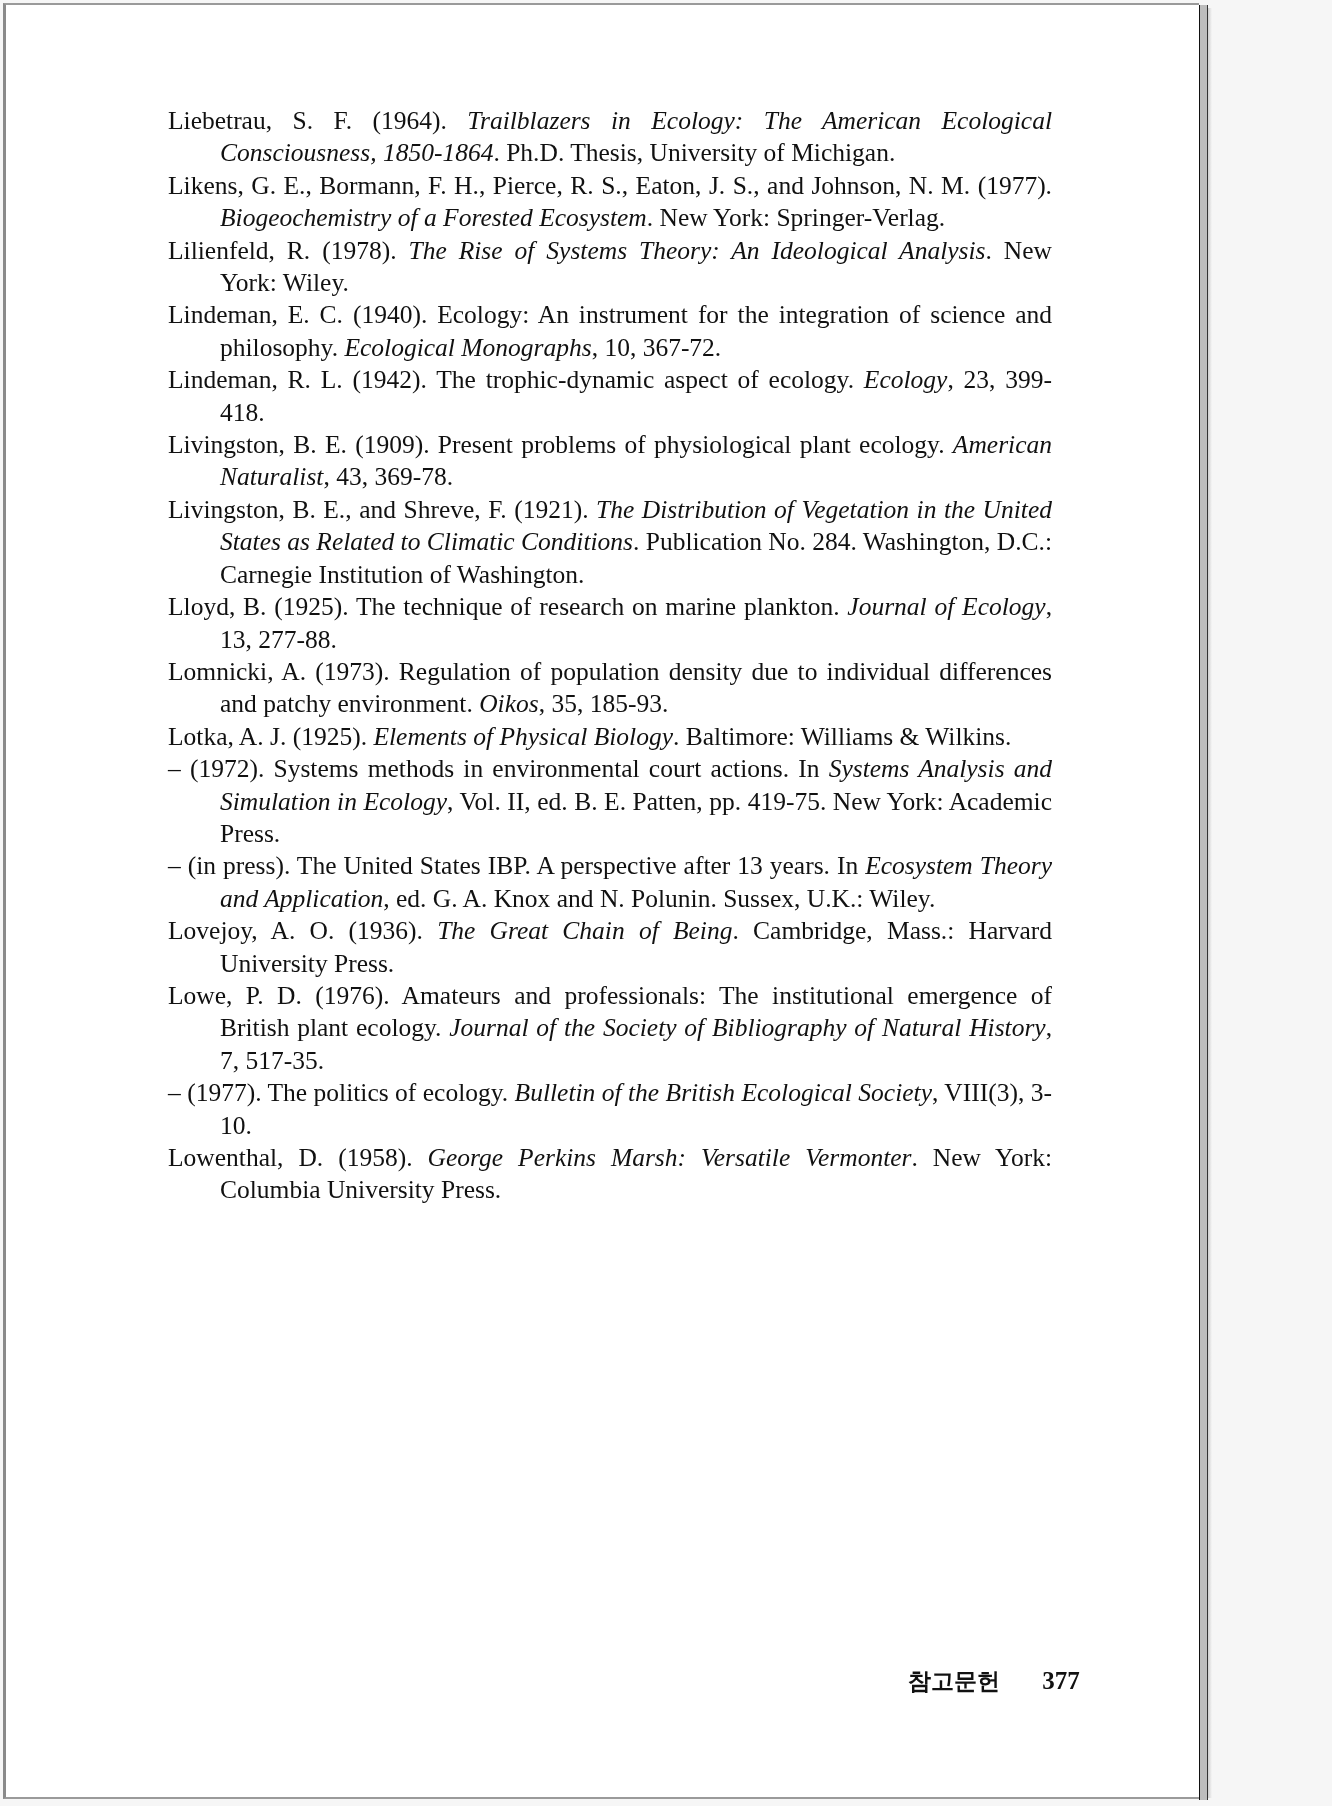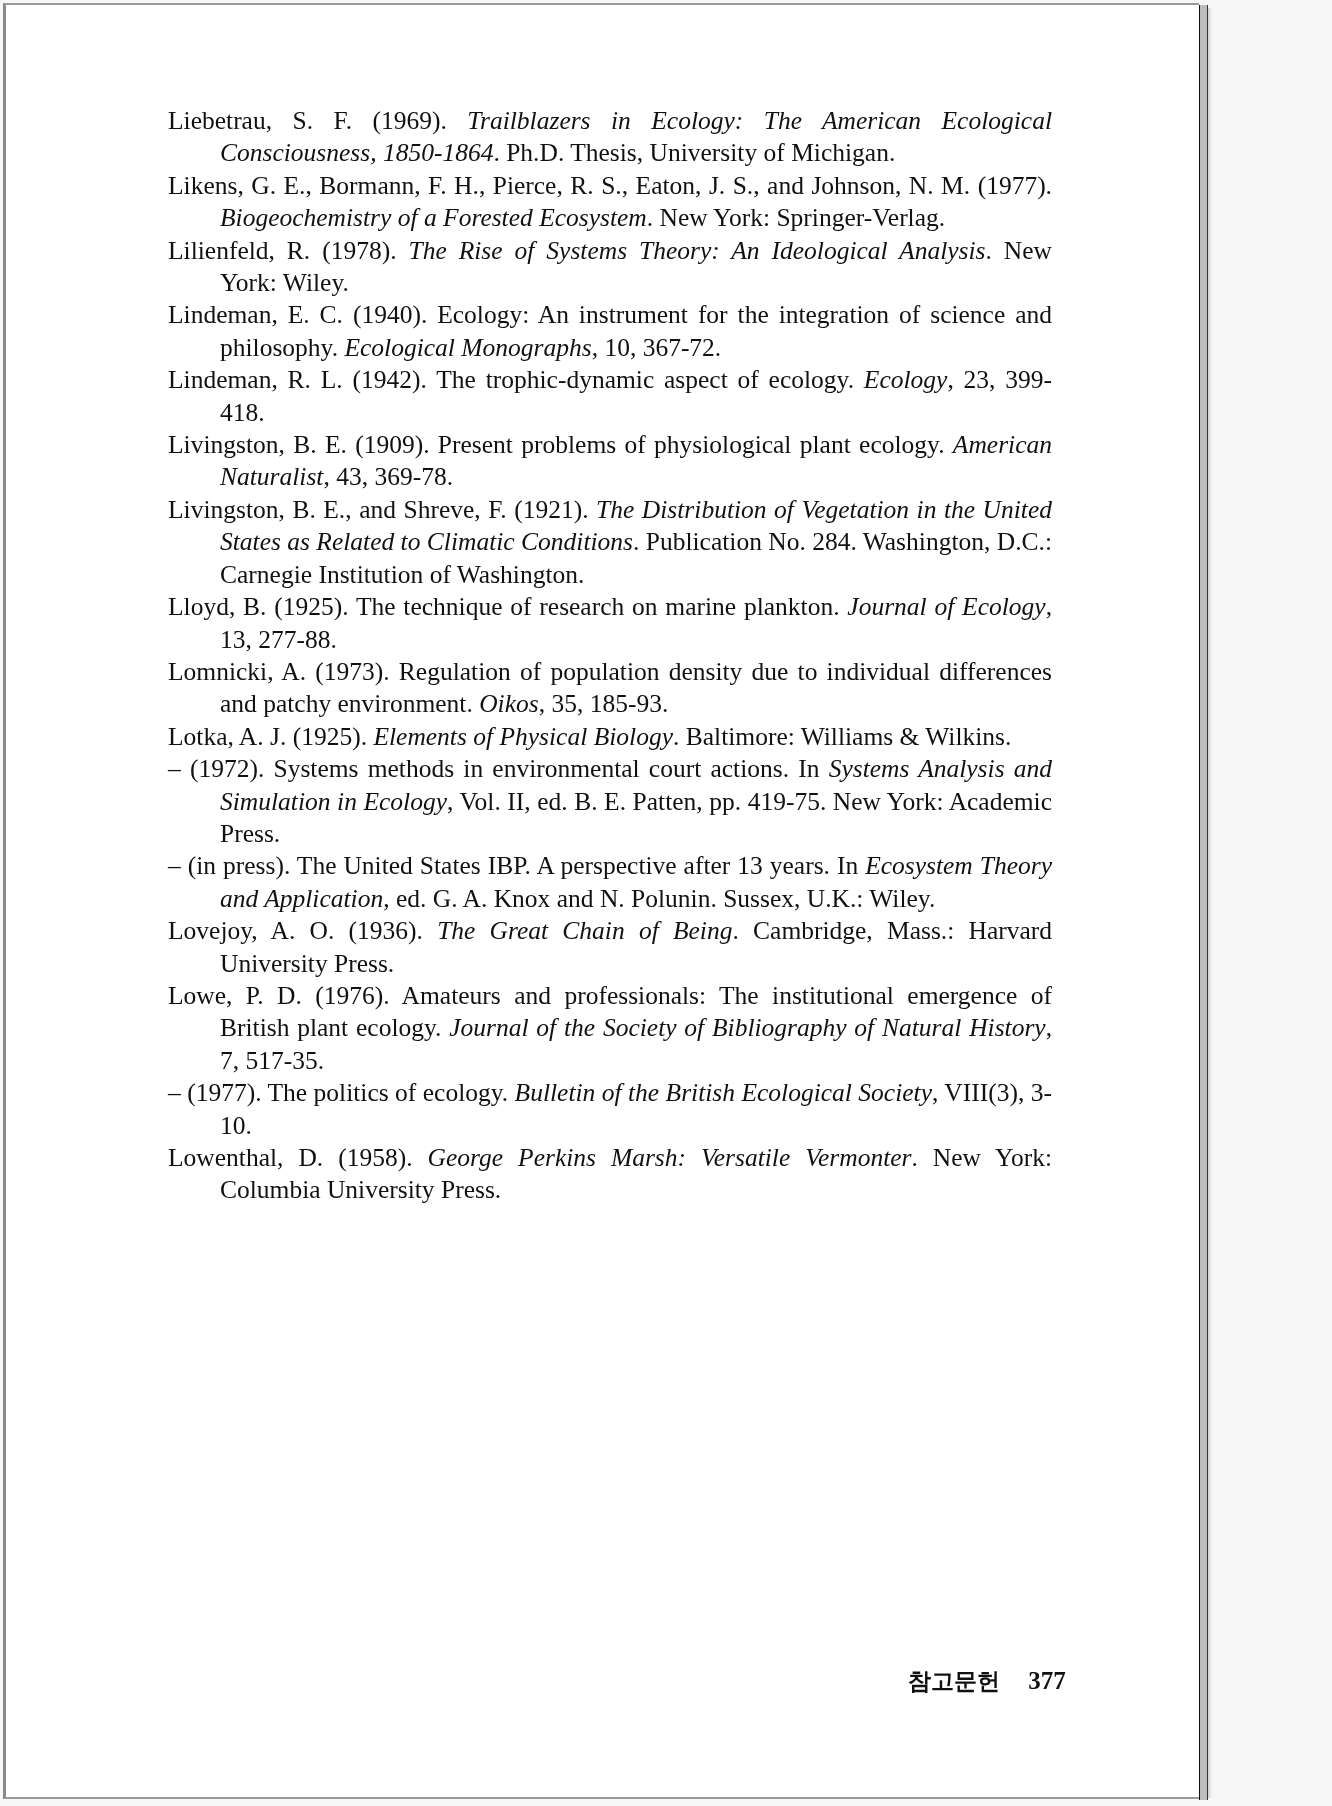--- a/index.html
+++ b/index.html
@@ -55,34 +55,34 @@
   }
   .ref i { font-style: italic; }
   .footer {
     position: absolute;
     left: 908px; top: 1666px;
     font-family: "Liberation Serif", "DejaVu Serif", serif;
     font-size: 25px;
     color: #111;
     white-space: nowrap;
   }
-  .footer .section { font-family: "DejaVu Sans", sans-serif; font-weight: bold; font-size: 23px; margin-right: 22px; }
+  .footer .section { font-family: "DejaVu Sans", sans-serif; font-weight: bold; font-size: 23px; margin-right: 36px; }
   .footer .pageno { font-weight: bold; }
 </style>
 </head>
 <body>
 
 <div class="viewer">
   <div class="page">
   </div>
   <div class="page-edge"></div>
   <div class="page-edge-shadow"></div>
 
   <div class="refs">
-    <p class="ref"><span>Liebetrau, S. F. (1969). </span><i>Trailblazers in Ecology: The American Ecological Consciousness, 1850-1864</i><span>. Ph.D. Thesis, University of Michigan.</span></p>
+    <p class="ref"><span>Liebetrau, S. F. (1964). </span><i>Trailblazers in Ecology: The American Ecological Consciousness, 1850-1864</i><span>. Ph.D. Thesis, University of Michigan.</span></p>
     <p class="ref"><span>Likens, G. E., Bormann, F. H., Pierce, R. S., Eaton, J. S., and Johnson, N. M. (1977). </span><i>Biogeochemistry of a Forested Ecosystem</i><span>. New York: Springer-Verlag.</span></p>
     <p class="ref"><span>Lilienfeld, R. (1978). </span><i>The Rise of Systems Theory: An Ideological Analysis</i><span>. New York: Wiley.</span></p>
     <p class="ref"><span>Lindeman, E. C. (1940). Ecology: An instrument for the integration of science and philosophy. </span><i>Ecological Monographs</i><span>, 10, 367-72.</span></p>
     <p class="ref"><span>Lindeman, R. L. (1942). The trophic-dynamic aspect of ecology. </span><i>Ecology</i><span>, 23, 399-418.</span></p>
     <p class="ref"><span>Livingston, B. E. (1909). Present problems of physiological plant ecology. </span><i>American Naturalist</i><span>, 43, 369-78.</span></p>
     <p class="ref"><span>Livingston, B. E., and Shreve, F. (1921). </span><i>The Distribution of Vegetation in the United States as Related to Climatic Conditions</i><span>. Publication No. 284. Washington, D.C.: Carnegie Institution of Washington.</span></p>
     <p class="ref"><span>Lloyd, B. (1925). The technique of research on marine plankton. </span><i>Journal of Ecology</i><span>, 13, 277-88.</span></p>
     <p class="ref"><span>Lomnicki, A. (1973). Regulation of population density due to individual differences and patchy environment. </span><i>Oikos</i><span>, 35, 185-93.</span></p>
     <p class="ref"><span>Lotka, A. J. (1925). </span><i>Elements of Physical Biology</i><span>. Baltimore: Williams &amp; Wilkins.</span></p>
     <p class="ref"><span>– (1972). Systems methods in environmental court actions. In </span><i>Systems Analysis and Simulation in Ecology</i><span>, Vol. II, ed. B. E. Patten, pp. 419-75. New York: Academic Press.</span></p>

